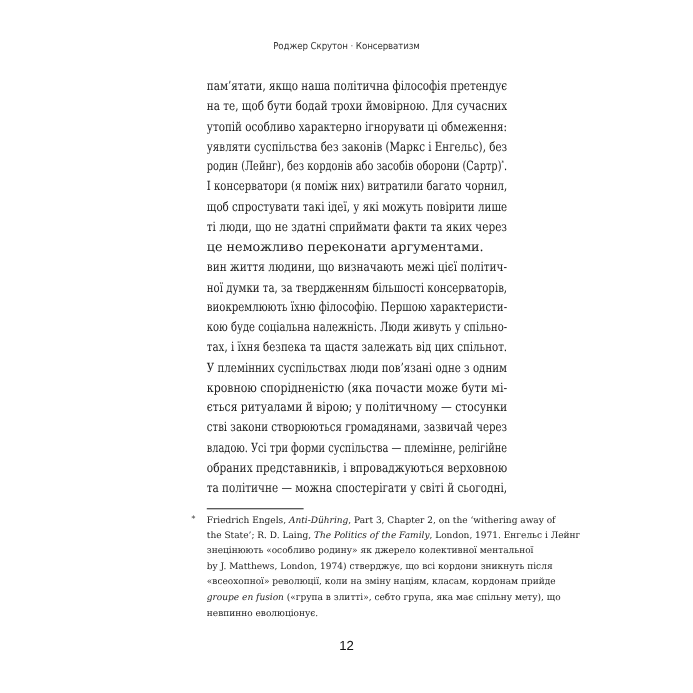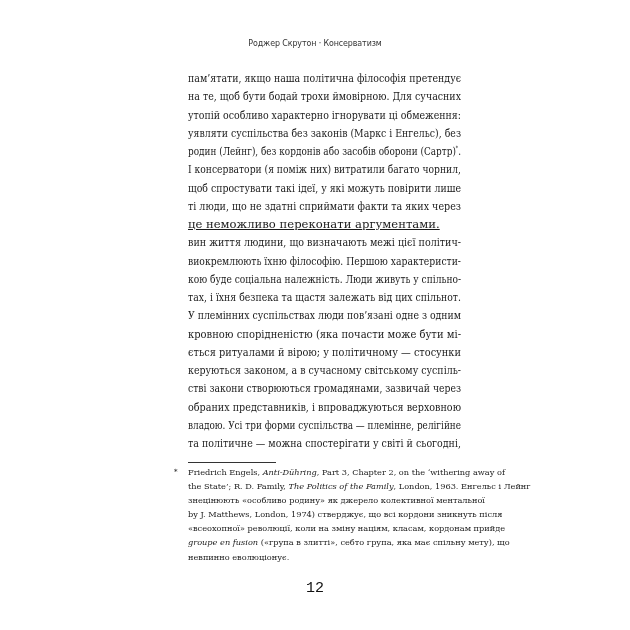--- a/index.html
+++ b/index.html
@@ -5,40 +5,40 @@
   html, body { margin:0; padding:0; background:#ffffff; }
   body { width:630px; height:630px; position:relative; overflow:hidden; }
   .page { position:absolute; left:0; top:0; width:630px; height:556px; background:#fff; }
   .running-head {
     position:absolute; left:0; right:0; top:38px; text-align:center;
     font-family:"DejaVu Sans", sans-serif; font-size:8.6px; color:#333; letter-spacing:-0.1px;
     transform:scaleX(0.92);
   }
   .body-text {
     position:absolute; left:188px; top:69px; width:273px;
-    font-family:"DejaVu Serif", serif; font-size:11.6px; line-height:18.25px; color:#1a1a1a;text-decoration:underline;
+    font-family:"DejaVu Serif", serif; font-size:11.6px; line-height:18.25px; color:#1a1a1a;
   }
   .line { display:block; white-space:nowrap; text-align:justify; text-align-last:justify; height:18.25px; overflow:visible; }
   .line.last { text-align-last:left; }
   .line.indent { padding-left:14px; }
   .line .fit { display:inline-block; transform-origin:left center; }
   .sup { font-size:6px; vertical-align:super; line-height:0; }
   .fn-rule {
     position:absolute; left:188px; top:462px; width:88px; height:0; border-top:1px solid #333;
   }
   .footnotes {
     position:absolute; left:188px; top:465px; width:274px;
     font-family:"DejaVu Serif", serif; font-size:8.2px; line-height:14.1px; color:#222;
   }
   .fn-line { display:block; white-space:nowrap; text-align:justify; text-align-last:justify; height:14.1px; }
   .fn-line.last { text-align-last:left; }
   .fn-mark { position:absolute; left:-14px; top:0; font-size:7px; }
   .page-number {
     position:absolute; left:0; right:0; top:580px; text-align:center;
-    font-family:Liberation Mono, monospace; font-size:15px; color:#111;
+    font-family:Liberation Sans, sans-serif; font-size:12px; color:#111;
   }
   i { font-style:italic; }
 </style>
 </head>
 <body>
 
 <div class="page">
 
   <div class="running-head">Роджер Скрутон · Консерватизм</div>
 
@@ -46,39 +46,39 @@
     <span class="line"><span class="fit" style="transform: scaleX(0.814242);">пам’ятати, якщо наша політична філософія претендує</span></span>
     <span class="line"><span class="fit" style="transform: scaleX(0.815077);">на те, щоб бути бодай трохи ймовірною. Для сучасних</span></span>
     <span class="line"><span class="fit" style="transform: scaleX(0.812991);">утопій особливо характерно ігнорувати ці обмеження:</span></span>
     <span class="line"><span class="fit" style="transform: scaleX(0.80773);">уявляти суспільства без законів (Маркс і Енгельс), без</span></span>
     <span class="line"><span class="fit" style="transform: scaleX(0.767157);"><span>родин (Лейнг), без кордонів або засобів оборони (Сартр)</span><span class="sup">*</span>.</span></span>
     <span class="line"><span class="fit" style="transform: scaleX(0.792165);">І консерватори (я поміж них) витратили багато чорнил,</span></span>
     <span class="line"><span class="fit" style="transform: scaleX(0.808141);">щоб спростувати такі ідеї, у які можуть повірити лише</span></span>
     <span class="line"><span class="fit" style="transform: scaleX(0.823025);">ті люди, що не здатні сприймати факти та яких через</span></span>
     <span class="line last">це неможливо переконати аргументами.</span>
     <span class="line"><span class="fit" style="transform: scaleX(0.824073);">вин життя людини, що визначають межі цієї політич-</span></span>
+    <span class="line"><span class="fit" style="transform: scaleX(0.798136);">ної думки та, за твердженням більшості консерваторів,</span></span>
     <span class="line"><span class="fit" style="transform: scaleX(0.797553);">виокремлюють їхню філософію. Першою характеристи-</span></span>
     <span class="line"><span class="fit" style="transform: scaleX(0.784906);">кою буде соціальна належність. Люди живуть у спільно-</span></span>
     <span class="line"><span class="fit" style="transform: scaleX(0.804976);">тах, і їхня безпека та щастя залежать від цих спільнот.</span></span>
     <span class="line"><span class="fit" style="transform: scaleX(0.804753);">У племінних суспільствах люди пов’язані одне з одним</span></span>
     <span class="line"><span class="fit" style="transform: scaleX(0.859546);">кровною спорідненістю (яка почасти може бути мі-</span></span>
     <span class="line"><span class="fit" style="transform: scaleX(0.842674);">ється ритуалами й вірою; у політичному — стосунки</span></span>
-    <span class="line"><span class="fit" style="transform: scaleX(0.81447);">керуються законом, а в сучасному світському суспіль-</span></span>
     <span class="line"><span class="fit" style="transform: scaleX(0.797699);">стві закони створюються громадянами, зазвичай через</span></span>
+    <span class="line"><span class="fit" style="transform: scaleX(0.767157);">владою. Усі три форми суспільства — племінне, релігійне</span></span>
     <span class="line"><span class="fit" style="transform: scaleX(0.827625);">обраних представників, і впроваджуються верховною</span></span>
-    <span class="line"><span class="fit" style="transform: scaleX(0.767157);">владою. Усі три форми суспільства — племінне, релігійне</span></span>
     <span class="line"><span class="fit" style="transform: scaleX(0.818322);">та політичне — можна спостерігати у світі й сьогодні,</span></span>
   </div>
 
   <div class="fn-rule"></div>
 
   <div class="footnotes">
     <span class="fn-mark">*</span>
     <span class="fn-line"><span class="fit" style="transform: scaleX(0.864524);"><span>Friedrich Engels, </span><i>Anti-Dühring</i><span>, Part 3, Chapter 2, on the ‘withering away of</span></span></span>
-    <span class="fn-line"><span class="fit" style="transform: scaleX(0.807069);"><span>the State’; R. D. Family, </span><i>The Politics of the Family</i><span>, London, 1963. Енгельс і Лейнг</span></span></span>
+    <span class="fn-line"><span class="fit" style="transform: scaleX(0.807069);"><span>the State’; R. D. Laing, </span><i>The Politics of the Family</i><span>, London, 1971. Енгельс і Лейнг</span></span></span>
     <span class="fn-line"><span class="fit" style="transform: scaleX(0.900205);">знецінюють «особливо родину» як джерело колективної ментальної</span></span>
     <span class="fn-line"><span class="fit" style="transform: scaleX(0.871657);">by J. Matthews, London, 1974) стверджує, що всі кордони зникнуть після</span></span>
     <span class="fn-line"><span class="fit" style="transform: scaleX(0.864055);">«всеохопної» революції, коли на зміну націям, класам, кордонам прийде</span></span>
     <span class="fn-line"><span class="fit" style="transform: scaleX(0.851882);"><i>groupe en fusion</i><span> («група в злитті», себто група, яка має спільну мету), що</span></span></span>
     <span class="fn-line last">невпинно еволюціонує.</span>
   </div>
 
   <div class="page-number">12</div>
 </div>
 

